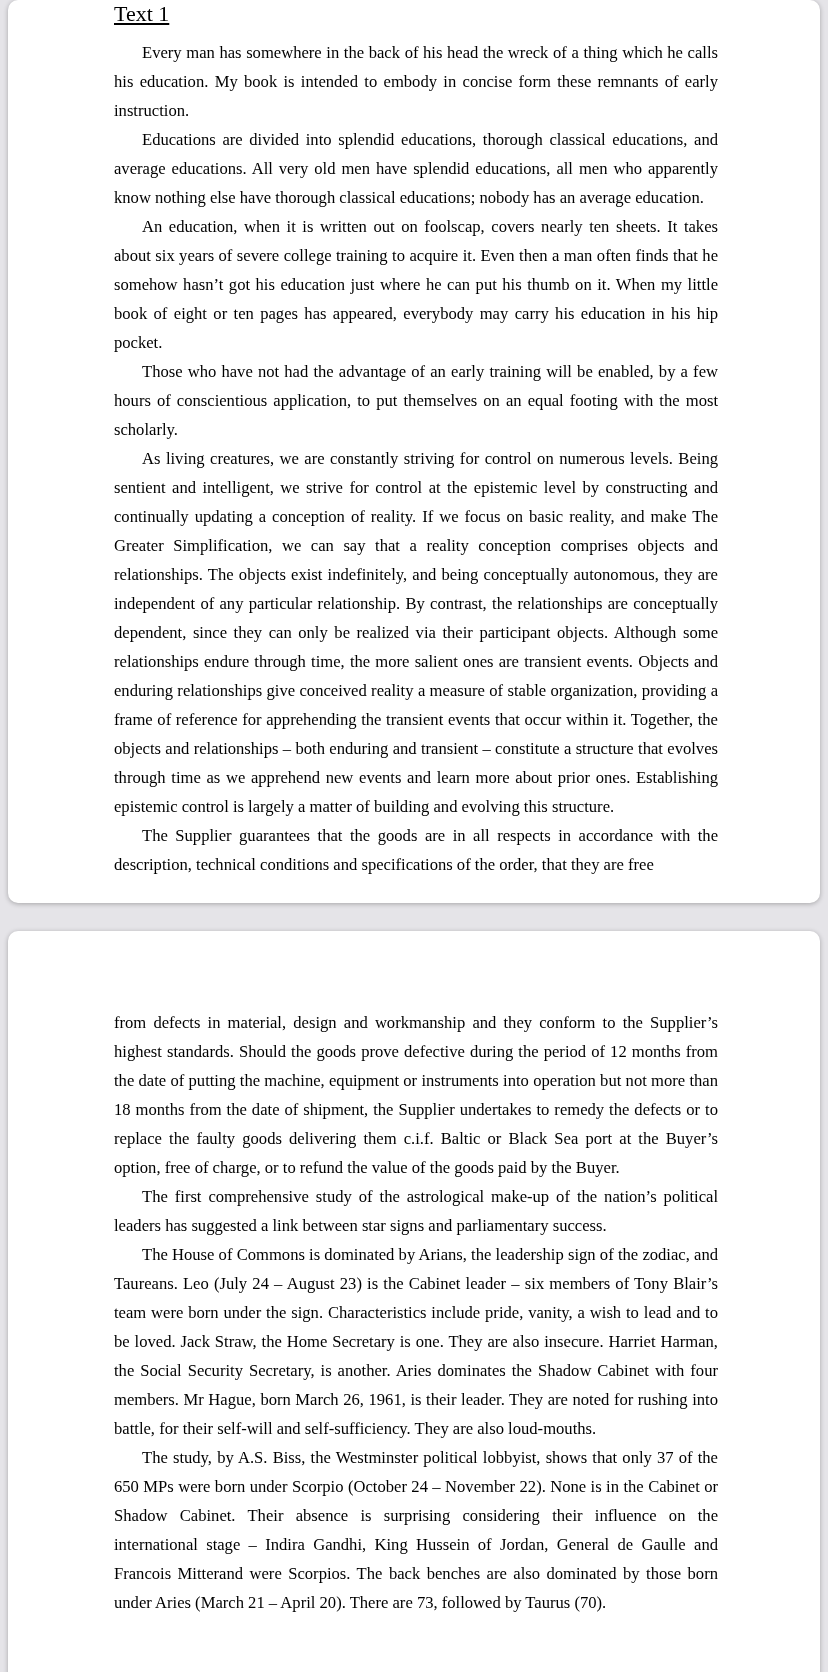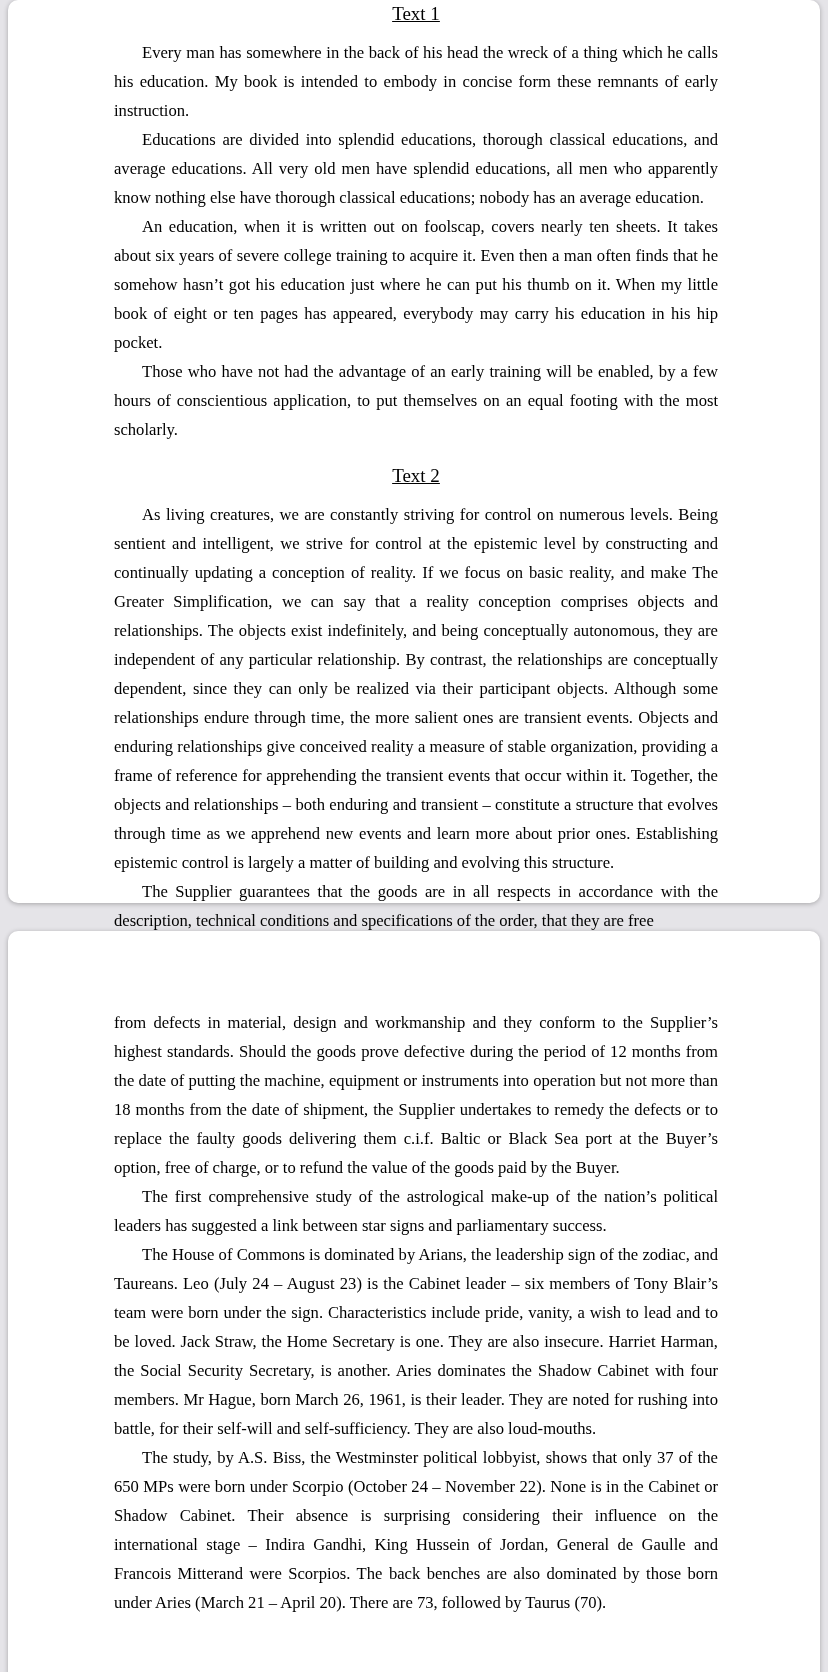--- a/index.html
+++ b/index.html
@@ -27,39 +27,38 @@
   .page-2 { top: 931px; height: 1100px; padding-top: 77px; }
   .para {
     margin: 0;
     font-size: 16.6px;
     line-height: 29px;
     text-align: justify;
   }
   .indent { text-indent: 28px; }
   .heading {
     margin: 21px 0 14px;
-    font-size: 19px;
+    font-size: 22px;
     line-height: 21px;
     font-weight: normal;
-    text-align: center;
+    text-align: left;
   }
   .heading .heading-text { text-decoration: underline; }
   .page-1 .heading:first-child { margin-top: 0; }
 </style>
 </head>
 <body>
 
 <div class="page page-1">
   <h2 class="heading"><span class="heading-text">Text 1</span></h2>
   <p class="para indent">Every man has somewhere in the back of his head the wreck of a thing which he calls his education. My book is intended to embody in concise form these remnants of early instruction.</p>
   <p class="para indent">Educations are divided into splendid educations, thorough classical educations, and average educations. All very old men have splendid educations, all men who apparently know nothing else have thorough classical educations; nobody has an average education.</p>
   <p class="para indent">An education, when it is written out on foolscap, covers nearly ten sheets. It takes about six years of severe college training to acquire it. Even then a man often finds that he somehow hasn’t got his education just where he can put his thumb on it. When my little book of eight or ten pages has appeared, everybody may carry his education in his hip pocket.</p>
   <p class="para indent">Those who have not had the advantage of an early training will be enabled, by a few hours of conscientious application, to put themselves on an equal footing with the most scholarly.</p>
 
-  <h2 class="heading"><span class="heading-text">Text 2</span></h2>
   <p class="para indent">As living creatures, we are constantly striving for control on numerous levels. Being sentient and intelligent, we strive for control at the epistemic level by constructing and continually updating a conception of reality. If we focus on basic reality, and make The Greater Simplification, we can say that a reality conception comprises objects and relationships. The objects exist indefinitely, and being conceptually autonomous, they are independent of any particular relationship. By contrast, the relationships are conceptually dependent, since they can only be realized via their participant objects. Although some relationships endure through time, the more salient ones are transient events. Objects and enduring relationships give conceived reality a measure of stable organization, providing a frame of reference for apprehending the transient events that occur within it. Together, the objects and relationships – both enduring and transient – constitute a structure that evolves through time as we apprehend new events and learn more about prior ones. Establishing epistemic control is largely a matter of building and evolving this structure.</p>
 
   <p class="para indent">The Supplier guarantees that the goods are in all respects in accordance with the description, technical conditions and specifications of the order, that they are free</p>
 </div>
 
 <div class="page page-2">
   <p class="para">from defects in material, design and workmanship and they conform to the Supplier’s highest standards. Should the goods prove defective during the period of 12 months from the date of putting the machine, equipment or instruments into operation but not more than 18 months from the date of shipment, the Supplier undertakes to remedy the defects or to replace the faulty goods delivering them c.i.f. Baltic or Black Sea port at the Buyer’s option, free of charge, or to refund the value of the goods paid by the Buyer.</p>
 
   <p class="para indent">The first comprehensive study of the astrological make-up of the nation’s political leaders has suggested a link between star signs and parliamentary success.</p>
   <p class="para indent">The House of Commons is dominated by Arians, the leadership sign of the zodiac, and Taureans. Leo (July 24 – August 23) is the Cabinet leader – six members of Tony Blair’s team were born under the sign. Characteristics include pride, vanity, a wish to lead and to be loved. Jack Straw, the Home Secretary is one. They are also insecure. Harriet Harman, the Social Security Secretary, is another. Aries dominates the Shadow Cabinet with four members. Mr Hague, born March 26, 1961, is their leader. They are noted for rushing into battle, for their self-will and self-sufficiency. They are also loud-mouths.</p>

